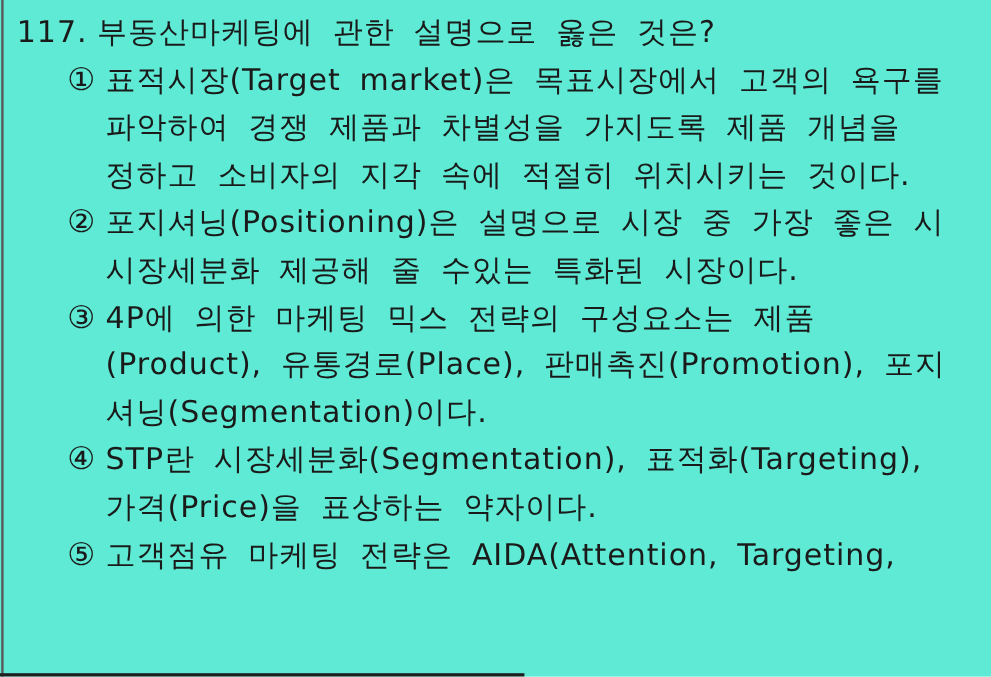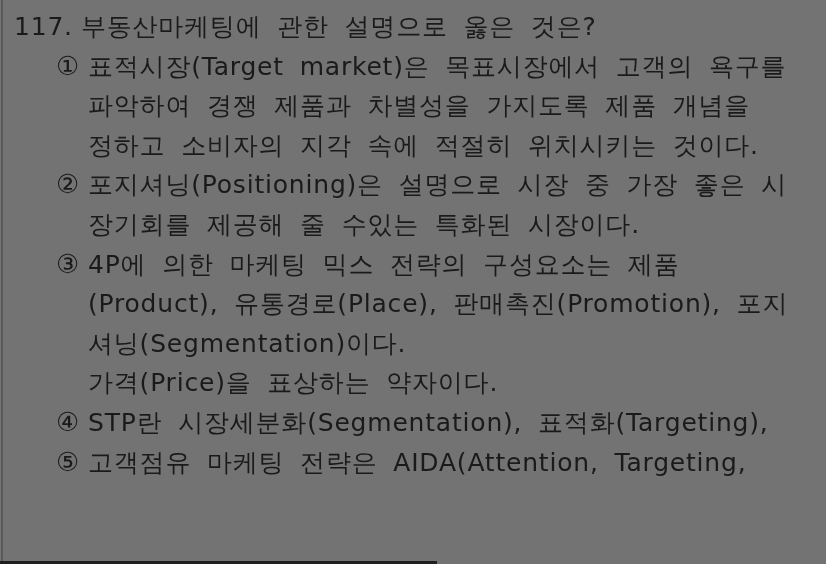--- a/index.html
+++ b/index.html
@@ -4,21 +4,21 @@
 <style>
   html, body {
     margin: 0;
     padding: 0;
     background: #ffffff;
   }
   .page {
     position: relative;
     width: 826px;
     height: 564px;
-    background: #737373;
+    background: #5eead4;
     overflow: hidden;
     font-family: "DejaVu Sans", "Liberation Sans", sans-serif;
     color: #1a1a1a;
     font-size: 25px;
     -webkit-font-smoothing: antialiased;
   }
   .left-rule {
     position: absolute;
     left: 1px;
     top: 0;
@@ -82,38 +82,38 @@
       <span>파악하여 경쟁 제품과 차별성을 가지도록 제품 개념을</span>
     </div>
     <div class="row cont">
       <span>정하고 소비자의 지각 속에 적절히 위치시키는 것이다.</span>
     </div>
 
     <div class="row c-row">
       <span class="marker">②</span><span>포지셔닝(Positioning)은 설명으로 시장 중 가장 좋은 시</span>
     </div>
     <div class="row cont">
-      <span>장기회를 제공해 줄 수있는 특화된 시장이다.</span>
+      <span>시장세분화 제공해 줄 수있는 특화된 시장이다.</span>
     </div>
 
     <div class="row c-row">
       <span class="marker">③</span><span>4P에 의한 마케팅 믹스 전략의 구성요소는 제품</span>
     </div>
     <div class="row cont">
       <span>(Product), 유통경로(Place), 판매촉진(Promotion), 포지</span>
     </div>
     <div class="row cont">
       <span>셔닝(Segmentation)이다.</span>
     </div>
 
+    <div class="row c-row">
+      <span class="marker">④</span><span>STP란 시장세분화(Segmentation), 표적화(Targeting),</span>
+    </div>
     <div class="row cont">
       <span>가격(Price)을 표상하는 약자이다.</span>
-    </div>
-    <div class="row c-row">
-      <span class="marker">④</span><span>STP란 시장세분화(Segmentation), 표적화(Targeting),</span>
     </div>
 
     <div class="row c-row">
       <span class="marker">⑤</span><span>고객점유 마케팅 전략은 AIDA(Attention, Targeting,</span>
     </div>
 
   </div>
 </div>
 
 </body></html>

